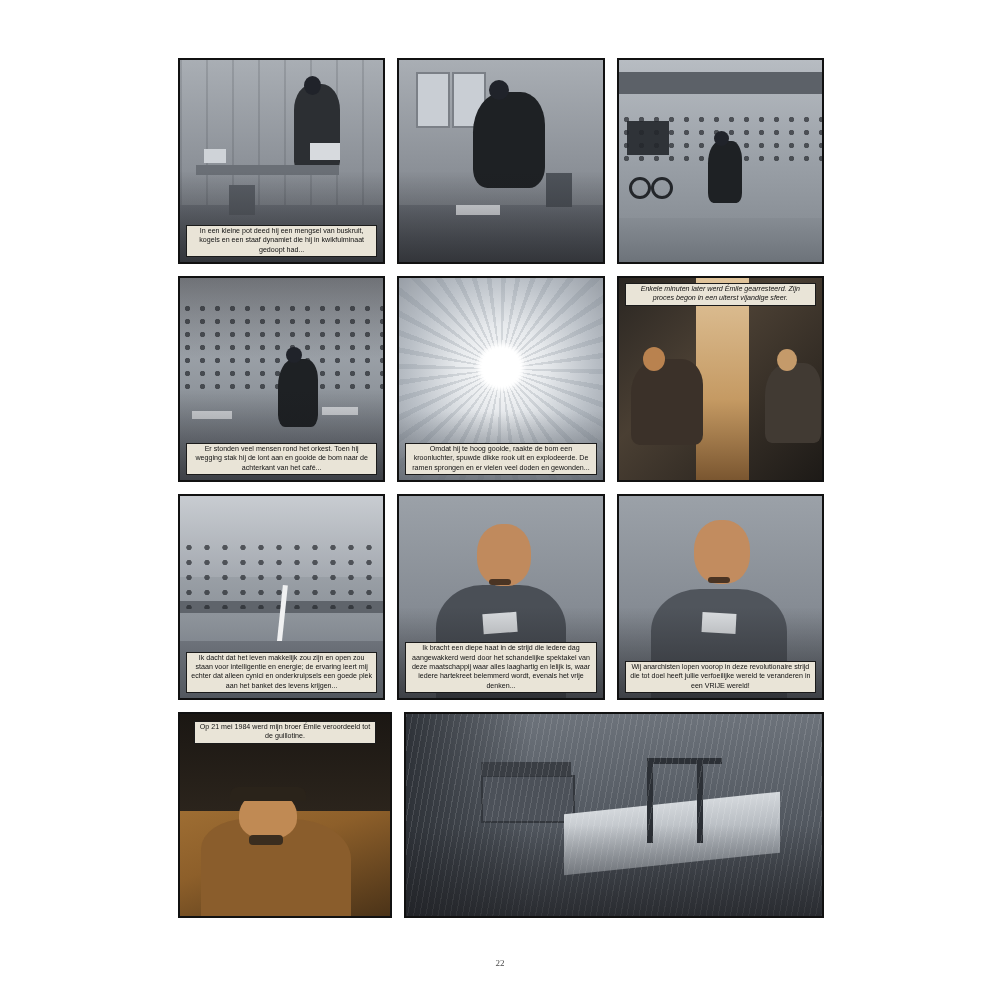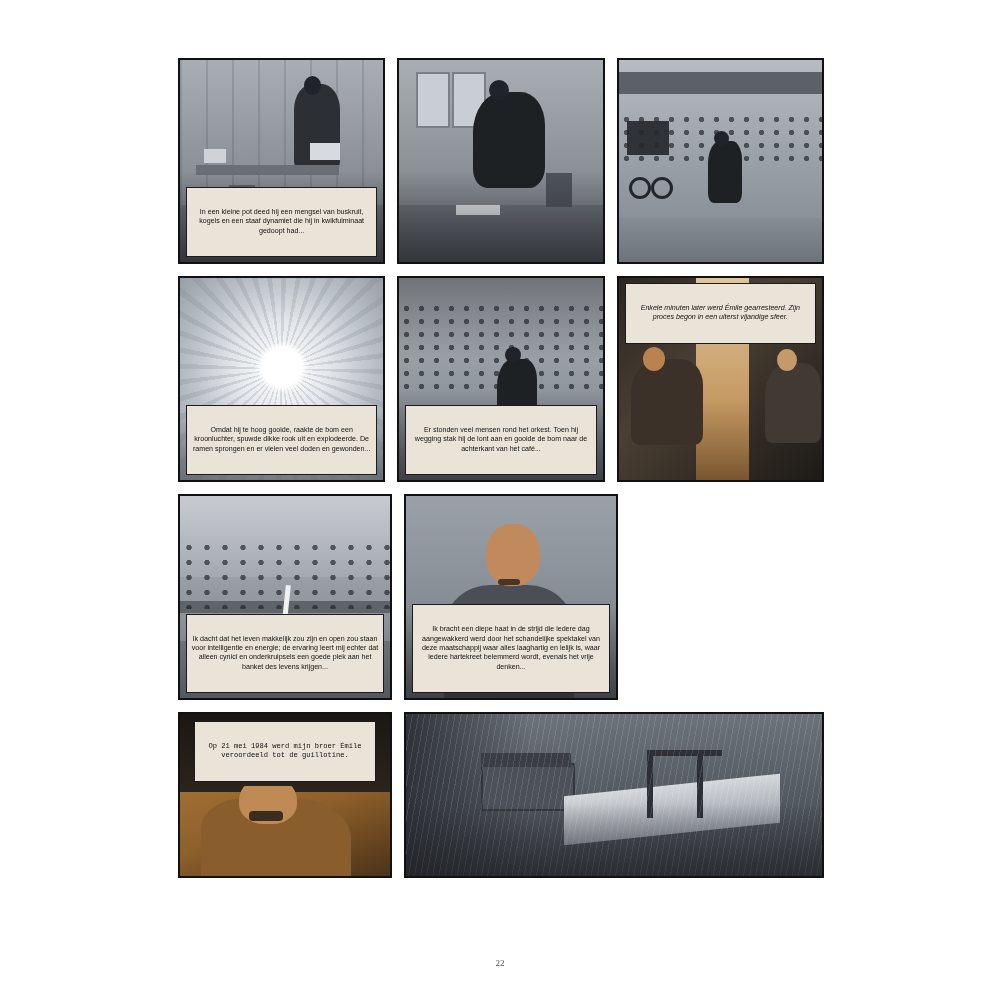--- a/index.html
+++ b/index.html
@@ -37,37 +37,37 @@
     overflow: hidden;
     background: #8c9099;
   }
   .row-1 .panel, .row-2 .panel, .row-3 .panel { height: 206px; }
   .row-1 { margin-bottom: 12px; }
   .row-2 { margin-bottom: 12px; }
   .row-3 { margin-bottom: 12px; }
   .p-wide { width: 214px; margin-right: 12px; }
   .p-wide:last-child { margin-right: 0; }
 
-  .row-4 .panel { height: 166px; font-family: Liberation Mono, monospace; }
+  .row-4 .panel { height: 206px; }
   .p-small { width: 214px; margin-right: 12px; }
   .p-big { width: 420px; }
 
   
   .caption {
     position: absolute;
     left: 6px;
     right: 6px;
     bottom: 5px;
     background: #e9e4d7;
     border: 1px solid #1b1b1b;
     color: #111111;
     font-size: 7.1px;
     line-height: 1.32;
     text-align: center;
-    padding: 20px 4px;
+    padding: 1px 4px;
     box-sizing: border-box;
   }
   .caption.top {
     top: 5px;
     bottom: auto;
     font-style: italic;
   }
   .caption.inset-top {
     left: 14px;
     right: 14px;
@@ -186,42 +186,42 @@
           <div class="head" style="left:47%;top:35%;width:15px;height:15px;"></div>
           <div class="floor" style="height:22%;background:linear-gradient(180deg,#868c93,#6d737a);"></div>
         </div>
       </div>
 
     </div>
 
     <div class="row row-2">
 
       <div class="panel p-wide">
-        <div class="art white-blast">
-          <div class="blast-rays"></div>
-          <div style="position:absolute;left:50%;top:44%;width:46px;height:46px;margin-left:-23px;margin-top:-23px;border-radius:50%;background:#ffffff;filter:blur(2px);"></div>
-          <div class="shade-bottom" style="height:34%;background:linear-gradient(180deg,rgba(90,96,104,0) 0%,rgba(80,86,94,.6) 100%);"></div>
-        </div>
-        <div class="caption">Omdat hij te hoog gooide, raakte de bom een kroonluchter, spuwde dikke rook uit en explodeerde. De ramen sprongen en er vielen veel doden en gewonden...</div>
-      </div>
-
-      <div class="panel p-wide">
         <div class="art court-grey">
           <div class="shade-top"></div>
           <div class="crowd-dots" style="top:12%;height:46%;"></div>
           <div class="figure dark" style="left:48%;top:40%;width:40px;height:68px;border-radius:40% 30% 18% 18%;"></div>
           <div class="head" style="left:52%;top:34%;width:16px;height:16px;"></div>
           <div style="position:absolute;left:6%;top:66%;width:40px;height:8px;background:#d6d9dd;"></div>
           <div style="position:absolute;left:70%;top:64%;width:36px;height:8px;background:#d6d9dd;"></div>
           <div class="shade-bottom"></div>
         </div>
         <div class="caption">Er stonden veel mensen rond het orkest. Toen hij wegging stak hij de lont aan en gooide de bom naar de achterkant van het café...</div>
       </div>
 
       <div class="panel p-wide">
+        <div class="art white-blast">
+          <div class="blast-rays"></div>
+          <div style="position:absolute;left:50%;top:44%;width:46px;height:46px;margin-left:-23px;margin-top:-23px;border-radius:50%;background:#ffffff;filter:blur(2px);"></div>
+          <div class="shade-bottom" style="height:34%;background:linear-gradient(180deg,rgba(90,96,104,0) 0%,rgba(80,86,94,.6) 100%);"></div>
+        </div>
+        <div class="caption">Omdat hij te hoog gooide, raakte de bom een kroonluchter, spuwde dikke rook uit en explodeerde. De ramen sprongen en er vielen veel doden en gewonden...</div>
+      </div>
+
+      <div class="panel p-wide">
         <div class="art dark-warm">
           <div style="position:absolute;left:38%;top:0;width:26%;height:100%;background:linear-gradient(180deg,#e0c49b 0%, #c59a63 60%, #7a5630 100%);"></div>
           <div class="figure" style="left:6%;top:40%;width:72px;height:86px;background:#3b3129;border-radius:40% 30% 12% 12%;"></div>
           <div class="head skin" style="left:12%;top:34%;width:22px;height:24px;border-radius:50%;background:#b9824f;"></div>
           <div class="figure" style="left:72%;top:42%;width:56px;height:80px;background:#413a33;border-radius:40% 30% 12% 12%;"></div>
           <div class="head" style="left:78%;top:35%;width:20px;height:22px;background:#c49a6a;"></div>
         </div>
         <div class="caption top">Enkele minuten later werd Émile gearresteerd. Zijn proces begon in een uiterst vijandige sfeer.</div>
       </div>
 
@@ -244,20 +244,30 @@
         <div class="art face-panel">
           <div class="figure" style="left:18%;top:44%;width:130px;height:120px;background:#4a4f56;border-radius:36% 36% 0 0;"></div>
           <div class="head" style="left:38%;top:14%;width:54px;height:62px;background:#c08a5d;border-radius:46% 46% 44% 44%;"></div>
           <div style="position:absolute;left:44%;top:41%;width:22px;height:6px;background:#4a3423;border-radius:3px;"></div>
           <div style="position:absolute;left:41%;top:58%;width:34px;height:20px;background:#dadde0;transform:rotate(-4deg);"></div>
           <div class="shade-bottom"></div>
         </div>
         <div class="caption">Ik bracht een diepe haat in de strijd die iedere dag aangewakkerd werd door het schandelijke spektakel van deze maatschappij waar alles laaghartig en lelijk is, waar iedere hartekreet belemmerd wordt, evenals het vrije denken...</div>
       </div>
 
+      <div class="panel p-wide">
+        <div class="art face-panel">
+          <div class="figure" style="left:16%;top:46%;width:136px;height:118px;background:#50555c;border-radius:36% 36% 0 0;"></div>
+          <div class="head" style="left:37%;top:12%;width:56px;height:64px;background:#c28c5f;border-radius:46% 46% 44% 44%;"></div>
+          <div style="position:absolute;left:44%;top:40%;width:22px;height:6px;background:#4a3423;border-radius:3px;"></div>
+          <div style="position:absolute;left:41%;top:58%;width:34px;height:20px;background:#dde0e3;transform:rotate(3deg);"></div>
+          <div class="shade-bottom"></div>
+        </div>
+        <div class="caption">Wij anarchisten lopen voorop in deze revolutionaire strijd die tot doel heeft jullie verfoeilijke wereld te veranderen in een VRIJE wereld!</div>
+      </div>
 
     </div>
 
     <div class="row row-4">
 
       <div class="panel p-small">
         <div class="art ochre">
           <div style="position:absolute;left:0;top:0;right:0;height:48%;background:linear-gradient(180deg,#1b1713 0%,#2b241c 100%);"></div>
           <div class="figure" style="left:10%;top:52%;width:150px;height:100px;background:#8a5d2c;border-radius:30% 40% 0 0;"></div>
           <div class="head" style="left:28%;top:38%;width:58px;height:48px;background:#c08a54;border-radius:50% 50% 42% 42%;"></div>

